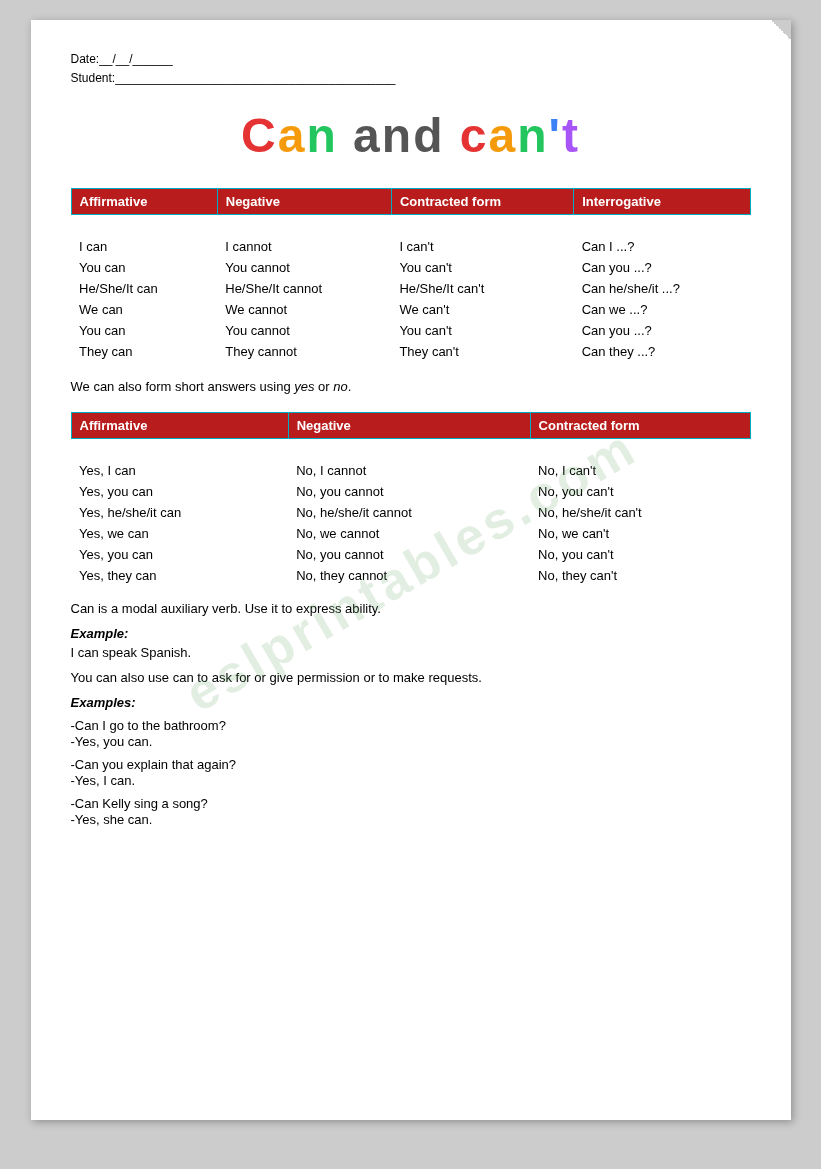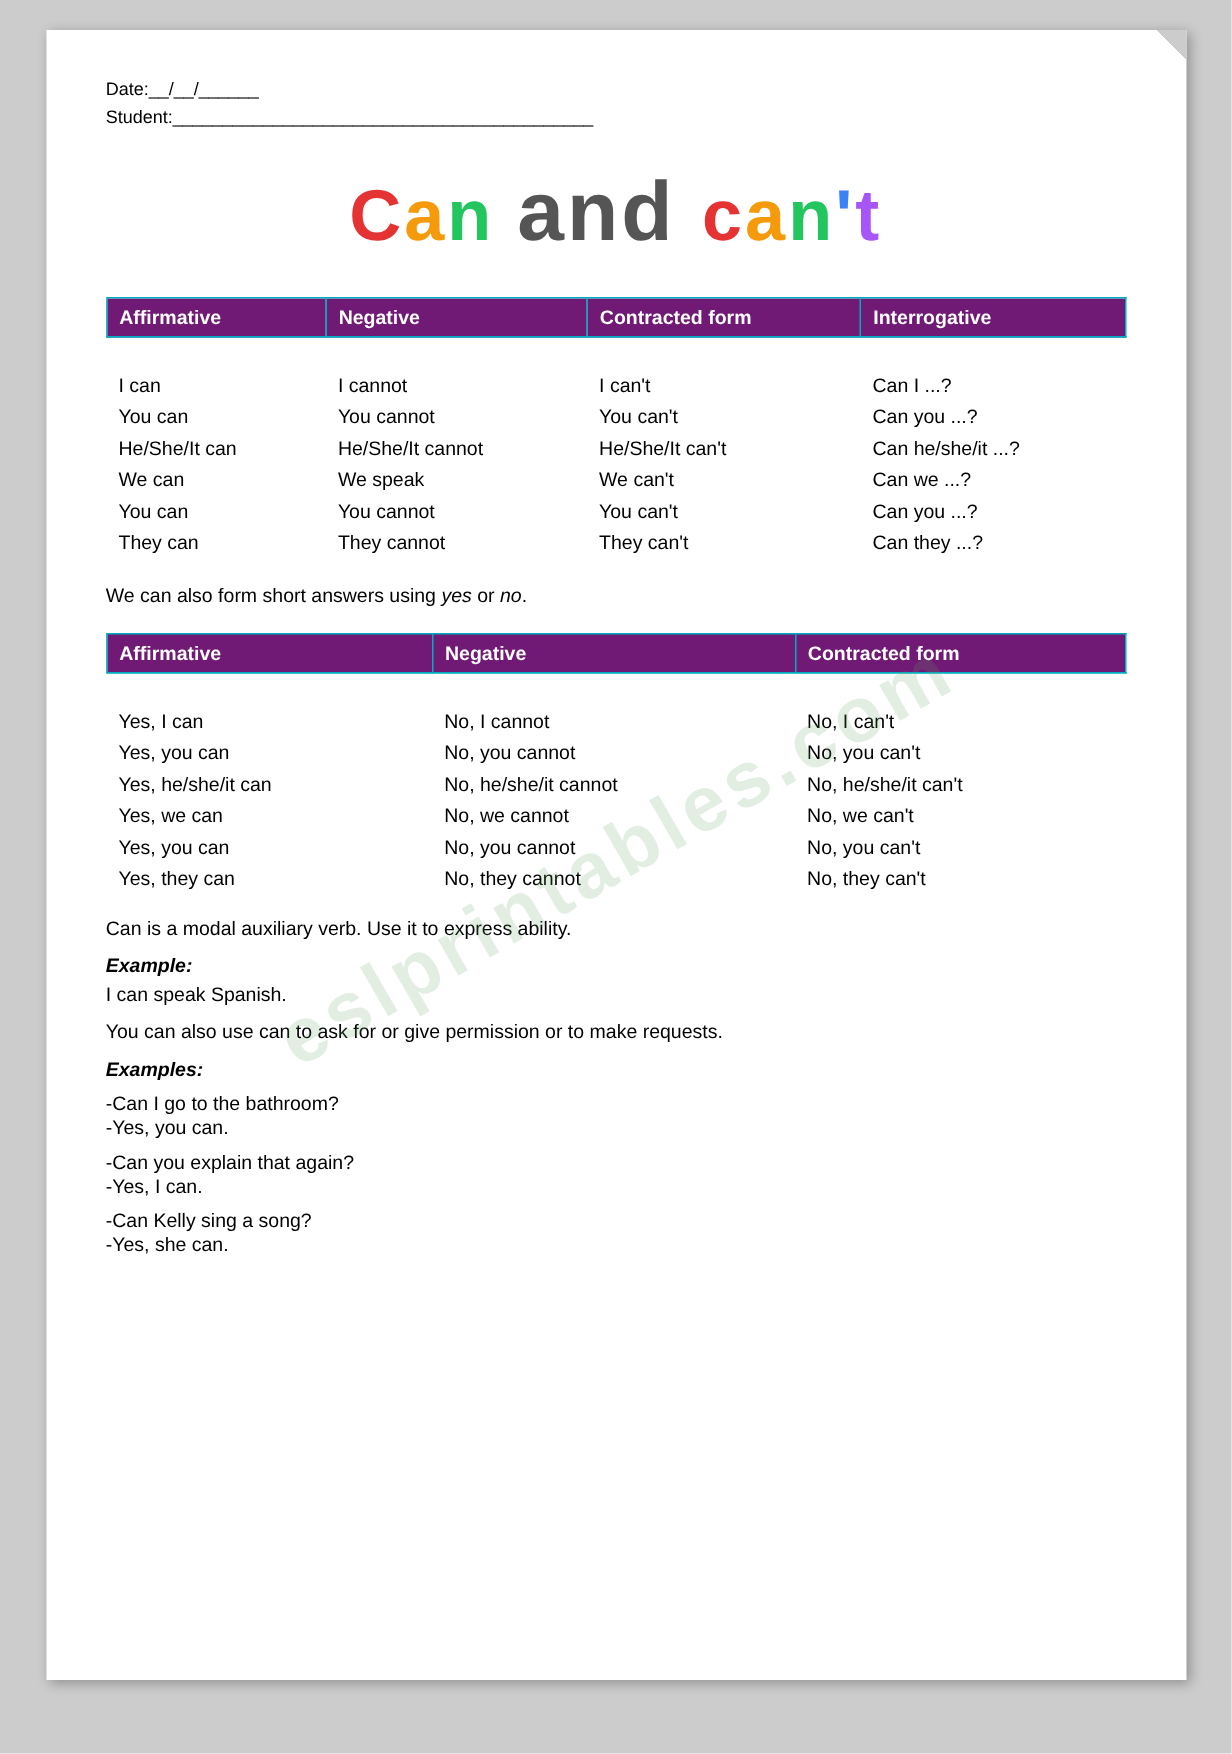--- a/index.html
+++ b/index.html
@@ -41,37 +41,37 @@
     }
     .title-area h1 {
       font-size: 48px;
       font-weight: bold;
       font-family: Arial Black, sans-serif;
       letter-spacing: 2px;
     }
     .title-area h1 .c1 { color: #e53333; }
     .title-area h1 .c2 { color: #f59b0b; }
     .title-area h1 .c3 { color: #22c55e; }
-    .title-area h1 .cand { color: #555; font-size: 56px; }
+    .title-area h1 .cand { color: #555; font-size: 48px; }
     .title-area h1 .cant-c { color: #e53333; }
     .title-area h1 .cant-a { color: #f59b0b; }
     .title-area h1 .cant-n { color: #22c55e; }
     .title-area h1 .cant-apos { color: #3b82f6; }
     .title-area h1 .cant-t { color: #a855f7; }
 
     .table-section {
       margin-bottom: 15px;
     }
     table {
       width: 100%;
       border-collapse: collapse;
       font-size: 13px;
     }
     table thead tr {
-      background-color: #701a75;
+      background-color: #b91c1c;
     }
     table thead th {
       color: white;
       padding: 5px 8px;
       text-align: left;
       font-weight: bold;
       border: 1px solid #00acc1;
     }
     table tbody tr td {
       padding: 3px 8px;
@@ -169,21 +169,21 @@
           <td>Can you ...?</td>
         </tr>
         <tr>
           <td>He/She/It can</td>
           <td>He/She/It cannot</td>
           <td>He/She/It can't</td>
           <td>Can he/she/it ...?</td>
         </tr>
         <tr>
           <td>We can</td>
-          <td>We speak</td>
+          <td>We cannot</td>
           <td>We can't</td>
           <td>Can we ...?</td>
         </tr>
         <tr>
           <td>You can</td>
           <td>You cannot</td>
           <td>You can't</td>
           <td>Can you ...?</td>
         </tr>
         <tr>

